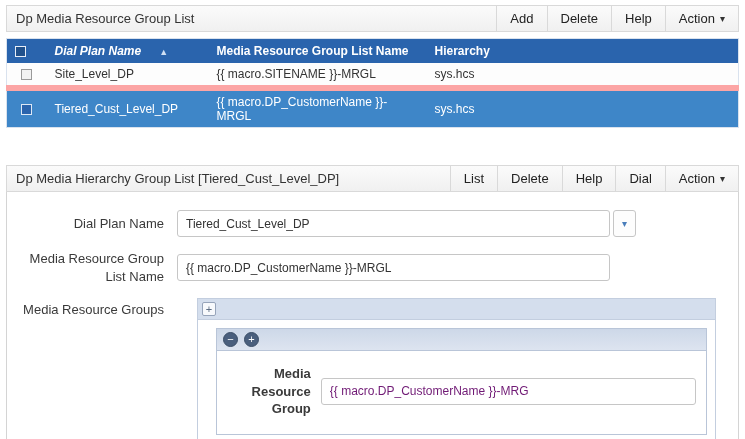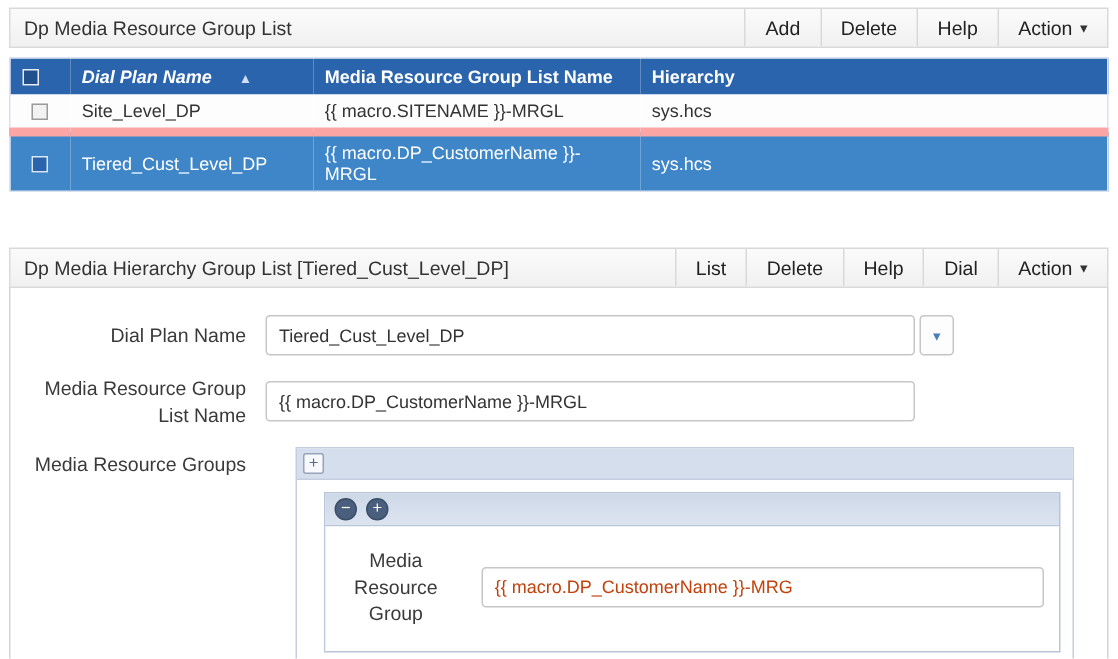--- a/index.html
+++ b/index.html
@@ -57,24 +57,24 @@
     background:#f7f9fc; color:#5a6b82; font-size:11px; line-height:12px;
     text-align:center; cursor:pointer; }
   .mrg-inner { margin:8px 8px 8px 18px; border:1px solid #b9c5d8; }
   .mrg-inner-header { height:22px; background:linear-gradient(#cdd8e8,#dde4f0);
     border-bottom:1px solid #b9c5d8; display:flex; align-items:center; padding-left:6px; }
   .circle-btn { width:15px; height:15px; border-radius:50%; background:#4a5f7d;
     border:1px solid #3b4e67; color:#fff; font-size:11px; line-height:13px;
     text-align:center; margin-right:6px; cursor:pointer; }
   .mrg-inner-body { padding:14px 10px 16px 0; background:#fff; }
   .inner-field-row { display:flex; align-items:center; }
-  .inner-label { width:104px; text-align:center; padding-right:10px; font-size:13px;
-    color:#3a3a3a; line-height:1.35; }
+  .inner-label { width:104px; text-align:right; padding-right:10px; font-size:13px;
+    color:#3a3a3a; line-height:1.35;font-weight:bold; }
   .inner-input { width:376px; height:27px; border:1px solid #c6c6c6; border-radius:3px;
-    padding:12px 8px; font-size:12px; color:#c2410c;
+    padding:12px 8px; font-size:12px; color:#701a75;
     font-family:"Liberation Sans", sans-serif; }
 </style>
 </head>
 <body>
 
 <div class="panel">
 
   <div class="toolbar">
     <div class="toolbar-title">Dp Media Resource Group List</div>
     <div class="toolbar-buttons">

